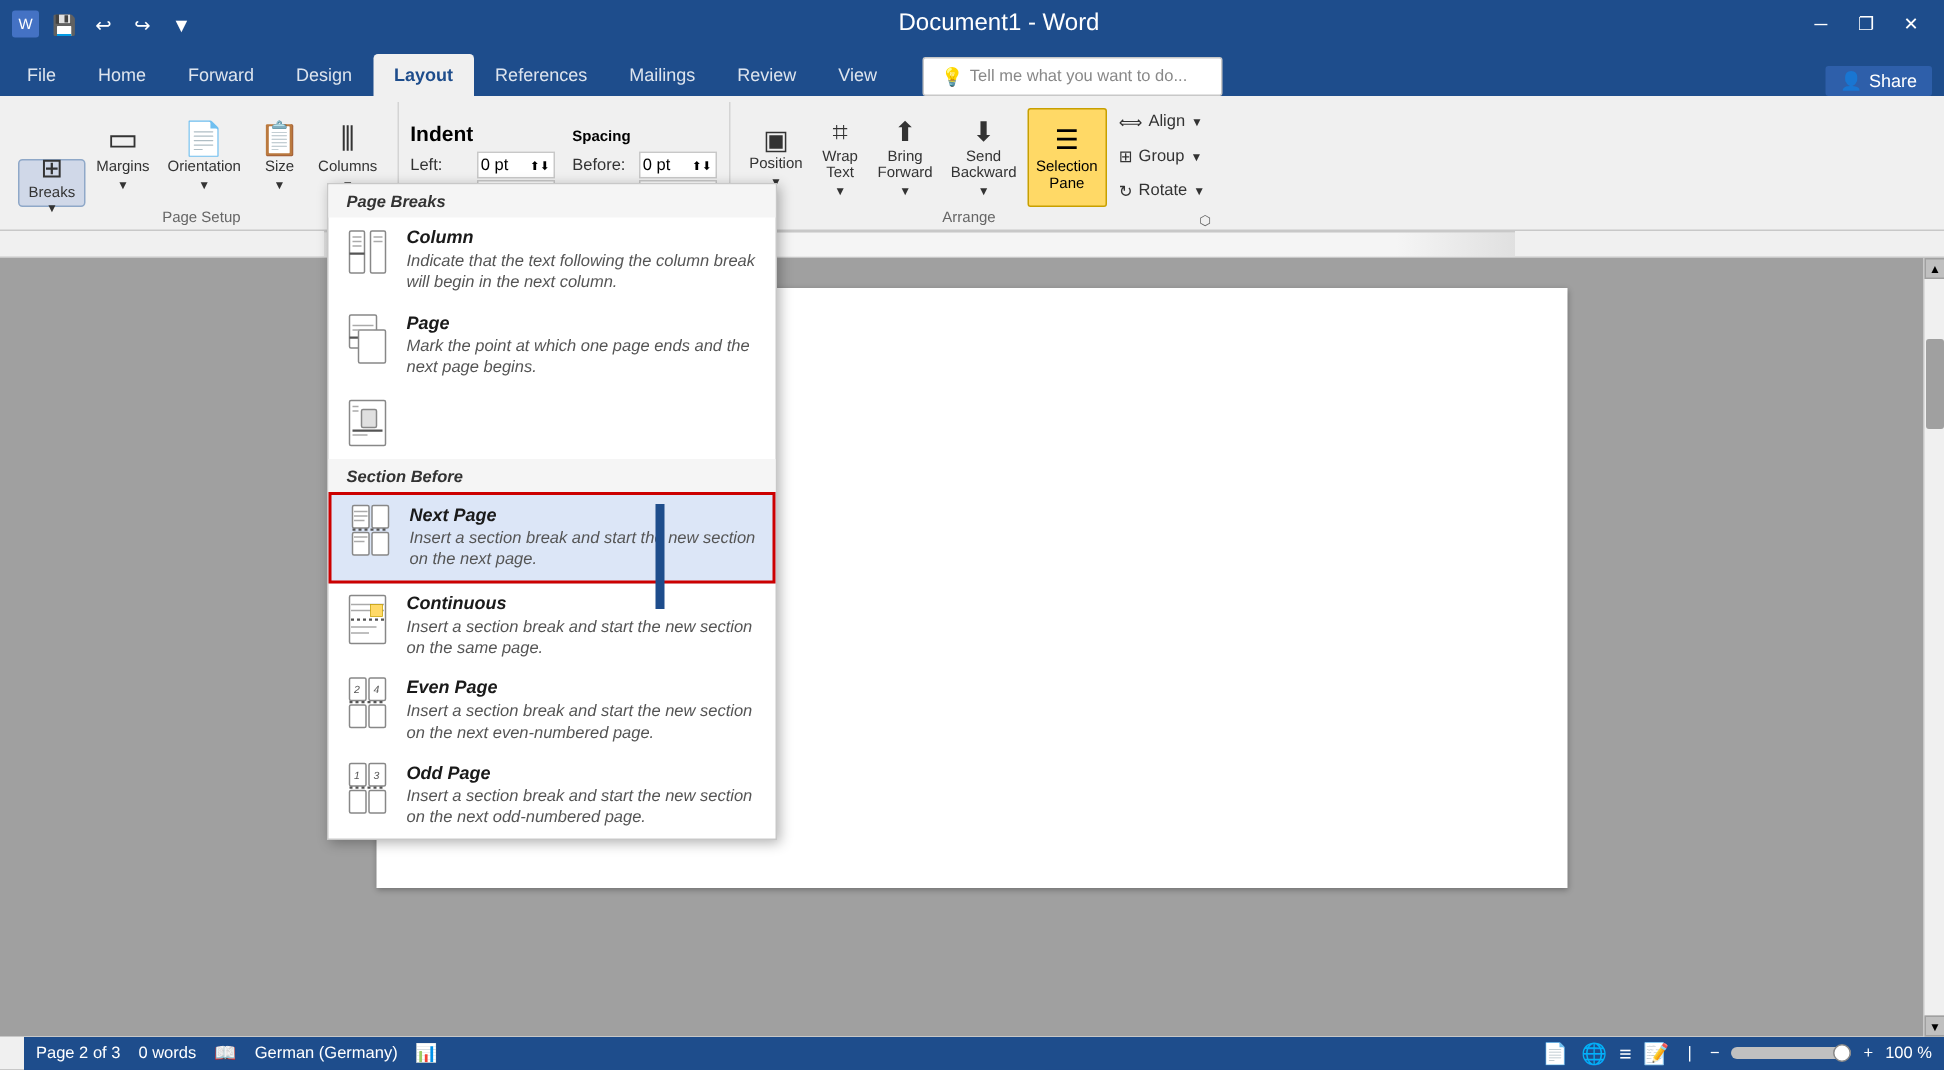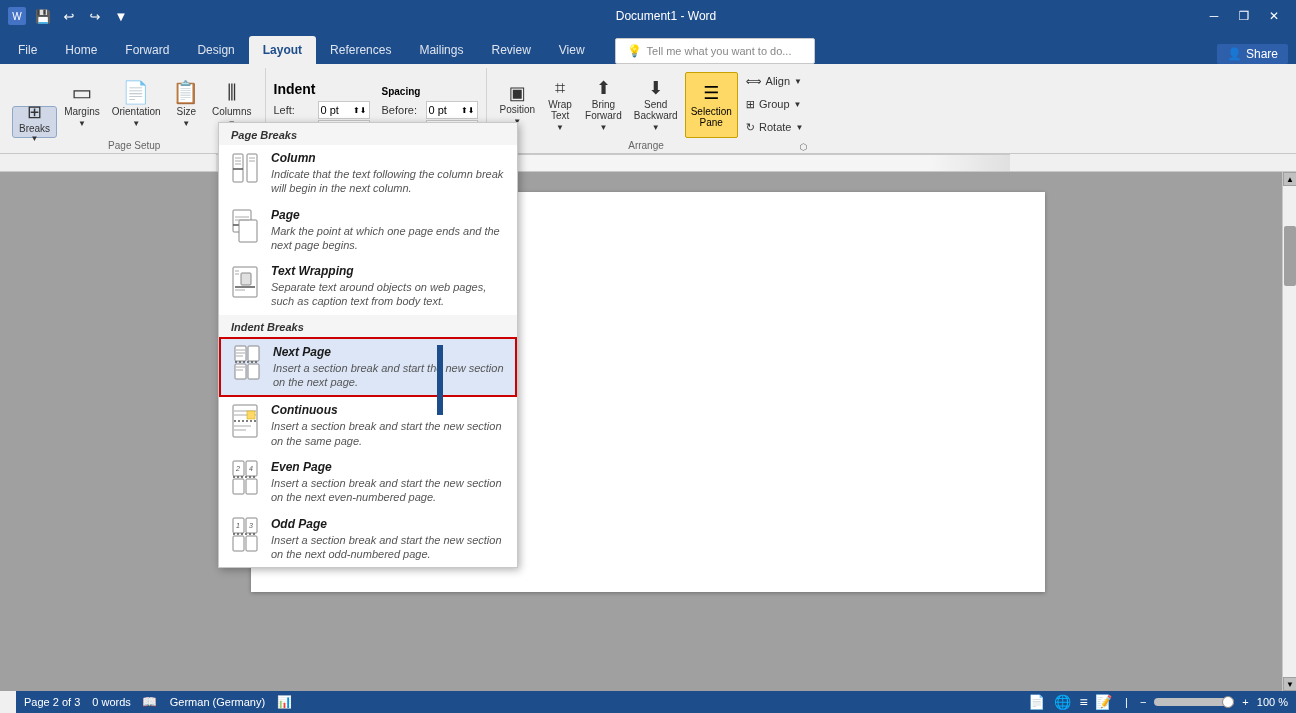--- a/index.html
+++ b/index.html
@@ -12,21 +12,21 @@
       display: flex;
       align-items: center;
       justify-content: space-between;
       padding: 0 8px;
       color: white;
     }
     .title-bar-left { display: flex; align-items: center; gap: 6px; }
     .title-bar-icon { width: 18px; height: 18px; background: #4472c4; border-radius: 2px; display: flex; align-items: center; justify-content: center; font-size: 10px; color: white; }
     .quick-access { display: flex; align-items: center; gap: 4px; }
     .qa-btn { width: 22px; height: 22px; display: flex; align-items: center; justify-content: center; border-radius: 2px; cursor: pointer; color: white; font-size: 13px; }
-    .title-center { flex: 1; text-align: center; font-size: 12px; color: white; }
+    .title-center { flex: 1; text-align: center; font-size: 16px; color: white; }
     .title-bar-right { display: flex; align-items: center; gap: 2px; }
     .win-btn { width: 28px; height: 28px; display: flex; align-items: center; justify-content: center; cursor: pointer; color: white; font-size: 12px; }
 
     
     .ribbon-tabs {
       height: 32px;
       background: #1e4d8c;
       display: flex;
       align-items: flex-end;
       padding-left: 4px;
@@ -497,27 +497,23 @@
     <div class="dropdown-item-icon">
       <svg width="28" height="34" viewBox="0 0 28 34">
         <rect x="2" y="2" width="24" height="30" rx="1" fill="white" stroke="#888" stroke-width="1"></rect>
         <rect x="10" y="8" width="10" height="12" rx="1" fill="#e0e0e0" stroke="#888" stroke-width="1"></rect>
         <line x1="4" y1="6" x2="8" y2="6" stroke="#aaa" stroke-width="1"></line>
         <line x1="4" y1="9" x2="8" y2="9" stroke="#aaa" stroke-width="1"></line>
         <line x1="4" y1="22" x2="24" y2="22" stroke="#555" stroke-width="1.5"></line>
         <line x1="4" y1="25" x2="14" y2="25" stroke="#aaa" stroke-width="1"></line>
       </svg>
     </div>
-    <div class="dropdown-item-text">
-      <div class="dropdown-item-title">Text Wrapping</div>
-      <div class="dropdown-item-desc">Separate text around objects on web pages, such as caption text from body text.</div>
-    </div>
-  </div>
-
-  <div class="dropdown-section-header">Indent Breaks</div>
+  </div>
+
+  <div class="dropdown-section-header">Section Before</div>
 
   <div class="dropdown-item highlighted">
     <div style="position:absolute;left:218px;width:6px;height:70px;background:#1e4d8c;"></div>
     <div class="dropdown-item-icon">
       <svg width="28" height="36" viewBox="0 0 28 36">
         <rect x="2" y="1" width="11" height="15" rx="1" fill="white" stroke="#888" stroke-width="1"></rect>
         <line x1="3" y1="5" x2="12" y2="5" stroke="#aaa" stroke-width="1"></line>
         <line x1="3" y1="8" x2="12" y2="8" stroke="#aaa" stroke-width="1"></line>
         <line x1="3" y1="11" x2="10" y2="11" stroke="#aaa" stroke-width="1"></line>
         <rect x="2" y="19" width="11" height="15" rx="1" fill="white" stroke="#888" stroke-width="1"></rect>

